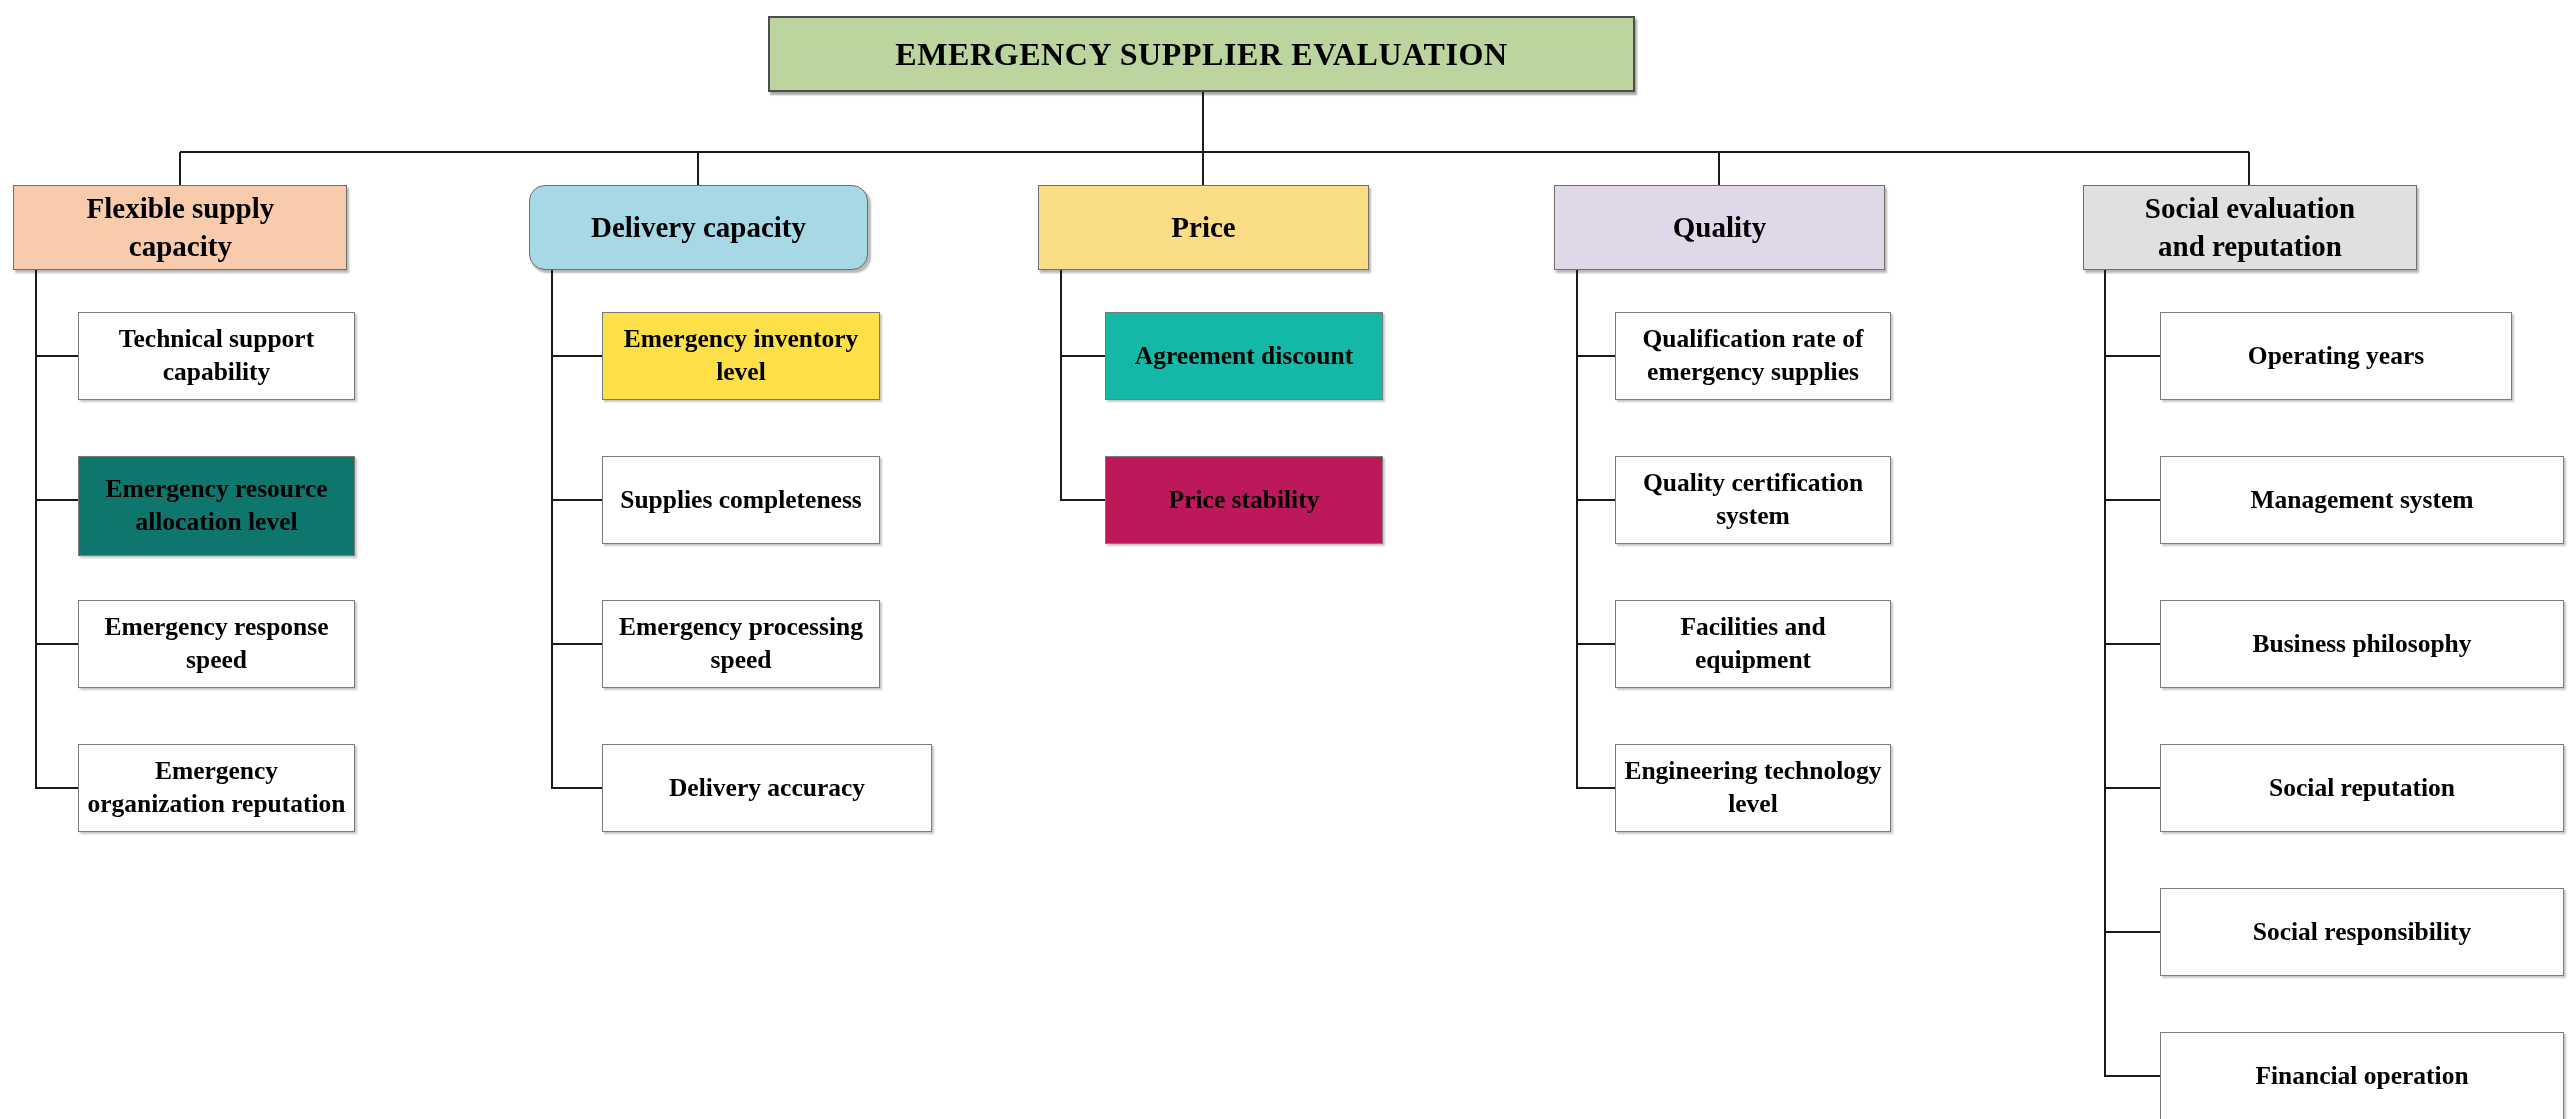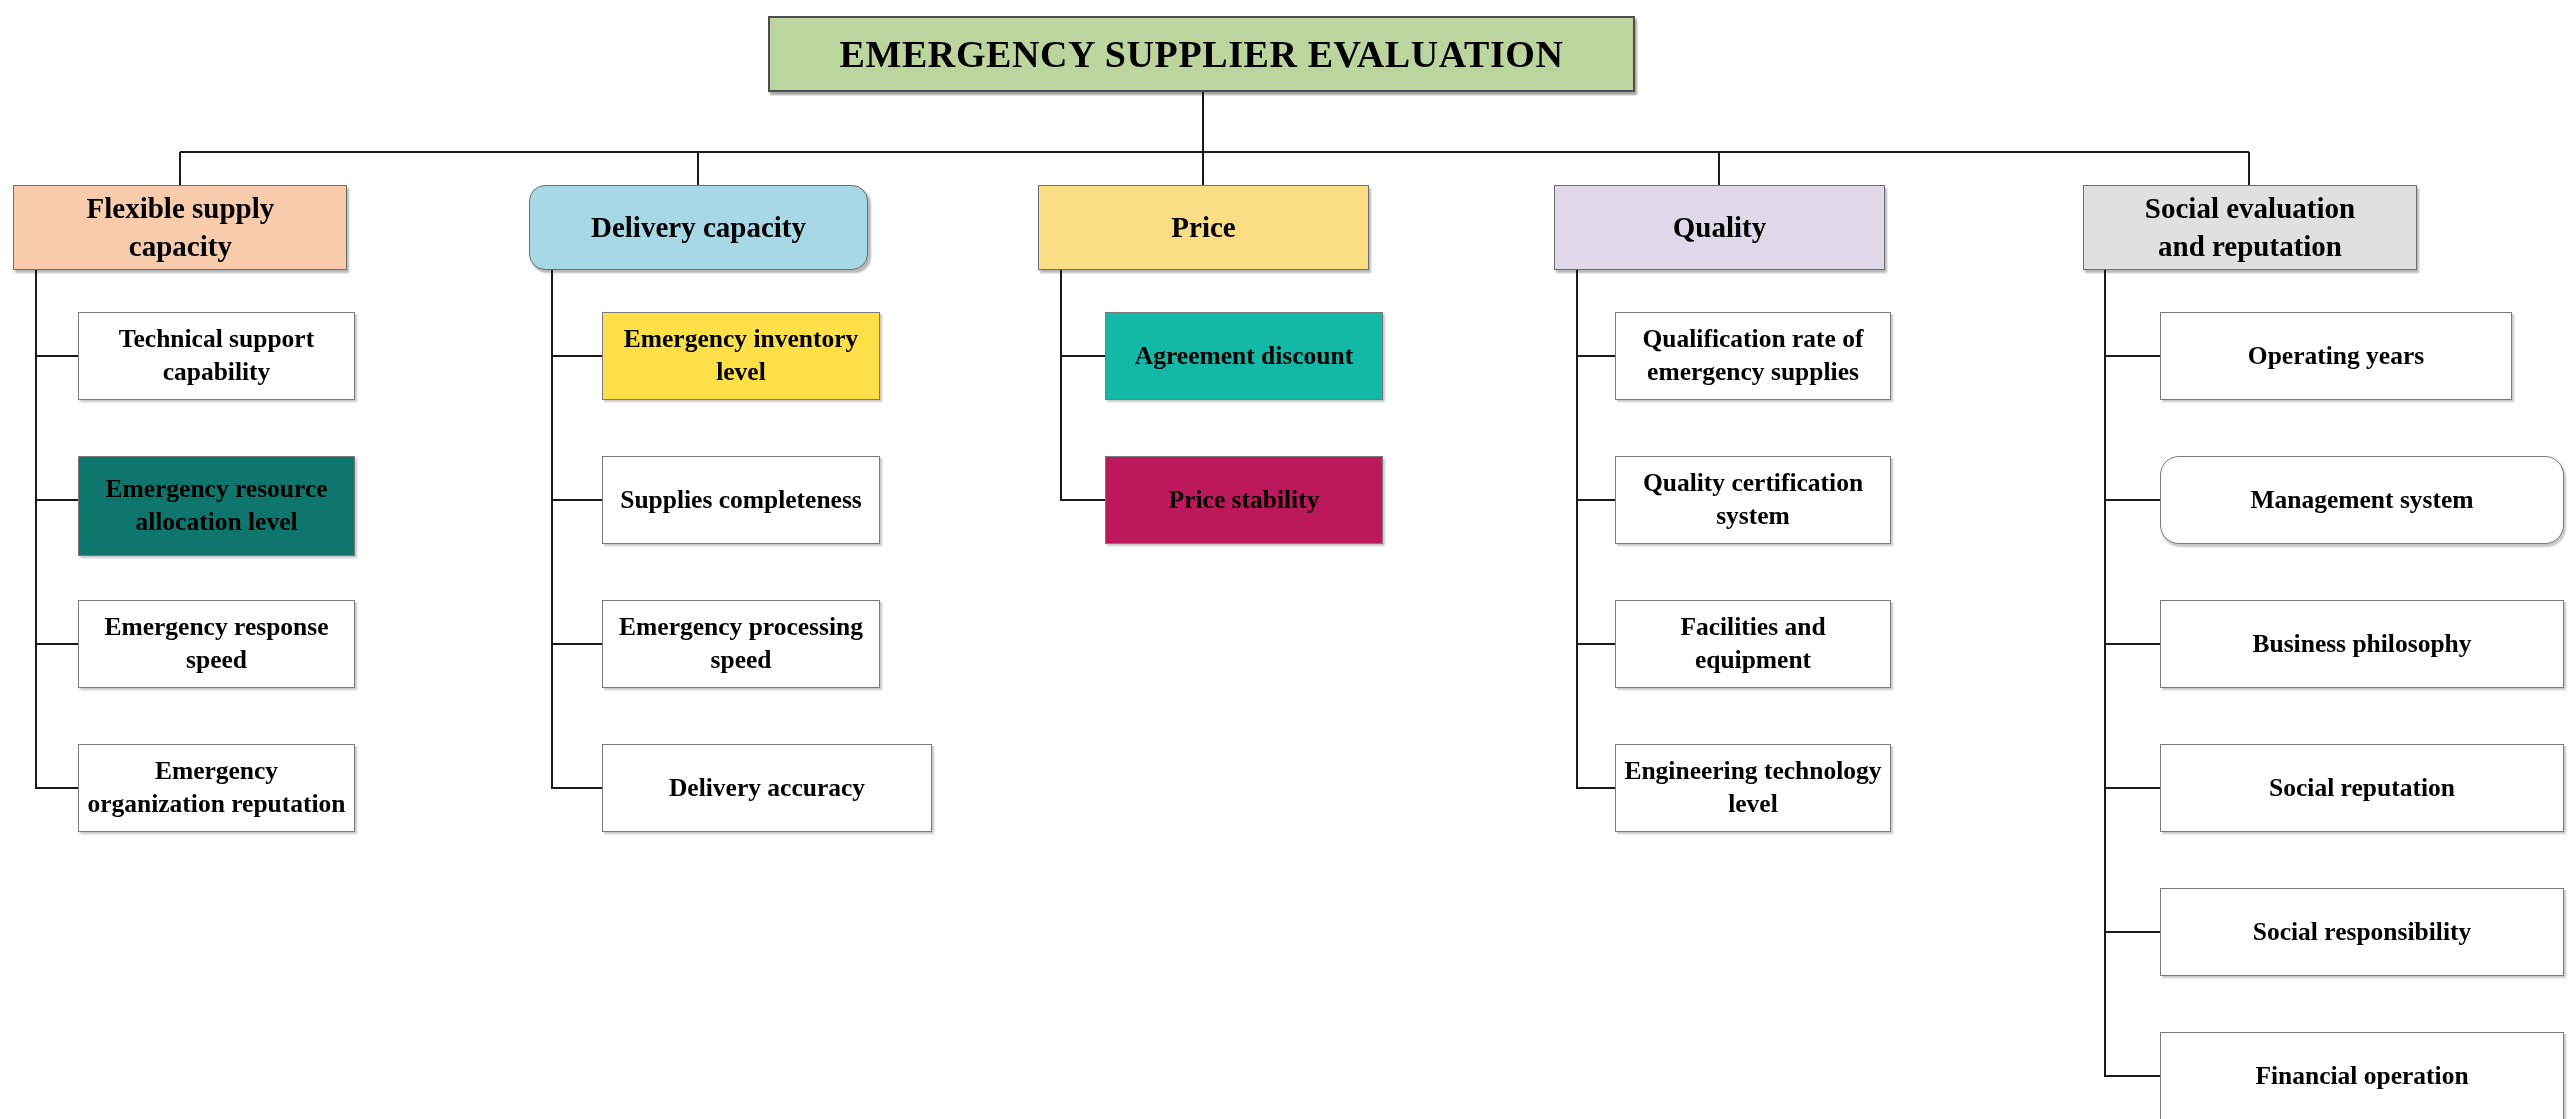--- a/index.html
+++ b/index.html
@@ -24,21 +24,21 @@
     display: flex;
     align-items: center;
     justify-content: center;
     text-align: center;
     font-weight: bold;
     line-height: 1.28;
   }
   .root-node {
     border: 2.4px solid #4d4d4d;
     box-shadow: 2.4px 3px 1.8px rgba(0,0,0,0.35);
-    font-size: 38px;
+    font-size: 32px;
     letter-spacing: 0.6px;
     padding: 0 18px;
   }
   .category-node {
     border: 1.2px solid #6e6e6e;
     box-shadow: 2.4px 3px 1.8px rgba(0,0,0,0.28);
     font-size: 29px;
     padding: 0 36px;
   }
   .criterion-node {
@@ -99,21 +99,21 @@
     <div class="node criterion-node" style="left: 1615px; top: 456px; width: 276px; height: 88px; background: rgb(255, 255, 255);">Quality certification system</div>
     <div class="connector" style="left: 1576px; top: 643px; width: 39px; height: 2.4px; background: rgb(26, 26, 26);"></div>
     <div class="node criterion-node" style="left: 1615px; top: 600px; width: 276px; height: 88px; background: rgb(255, 255, 255);">Facilities and equipment</div>
     <div class="connector" style="left: 1576px; top: 787px; width: 39px; height: 2.4px; background: rgb(26, 26, 26);"></div>
     <div class="node criterion-node" style="left: 1615px; top: 744px; width: 276px; height: 88px; background: rgb(255, 255, 255);">Engineering technology level</div>
     <div class="node category-node" style="left: 2083px; top: 185px; width: 334px; height: 85px; background: rgb(224, 224, 224);">Social evaluation and reputation</div>
     <div class="connector" style="left: 2104px; top: 270px; width: 2.4px; height: 805px; background: rgb(26, 26, 26);"></div>
     <div class="connector" style="left: 2104px; top: 355px; width: 56px; height: 2.4px; background: rgb(26, 26, 26);"></div>
     <div class="node criterion-node" style="left: 2160px; top: 312px; width: 352px; height: 88px; background: rgb(255, 255, 255);">Operating years</div>
     <div class="connector" style="left: 2104px; top: 499px; width: 56px; height: 2.4px; background: rgb(26, 26, 26);"></div>
-    <div class="node criterion-node" style="left: 2160px; top: 456px; width: 404px; height: 88px; background: rgb(255, 255, 255); border-radius: 19px;">Management system</div>
+    <div class="node criterion-node" style="left: 2160px; top: 456px; width: 404px; height: 88px; background: rgb(255, 255, 255);">Management system</div>
     <div class="connector" style="left: 2104px; top: 643px; width: 56px; height: 2.4px; background: rgb(26, 26, 26);"></div>
     <div class="node criterion-node" style="left: 2160px; top: 600px; width: 404px; height: 88px; background: rgb(255, 255, 255);">Business philosophy</div>
     <div class="connector" style="left: 2104px; top: 787px; width: 56px; height: 2.4px; background: rgb(26, 26, 26);"></div>
     <div class="node criterion-node" style="left: 2160px; top: 744px; width: 404px; height: 88px; background: rgb(255, 255, 255);">Social reputation</div>
     <div class="connector" style="left: 2104px; top: 931px; width: 56px; height: 2.4px; background: rgb(26, 26, 26);"></div>
     <div class="node criterion-node" style="left: 2160px; top: 888px; width: 404px; height: 88px; background: rgb(255, 255, 255);">Social responsibility</div>
     <div class="connector" style="left: 2104px; top: 1075px; width: 56px; height: 2.4px; background: rgb(26, 26, 26);"></div>
     <div class="node criterion-node" style="left: 2160px; top: 1032px; width: 404px; height: 88px; background: rgb(255, 255, 255);">Financial operation</div>
   </div>
 

